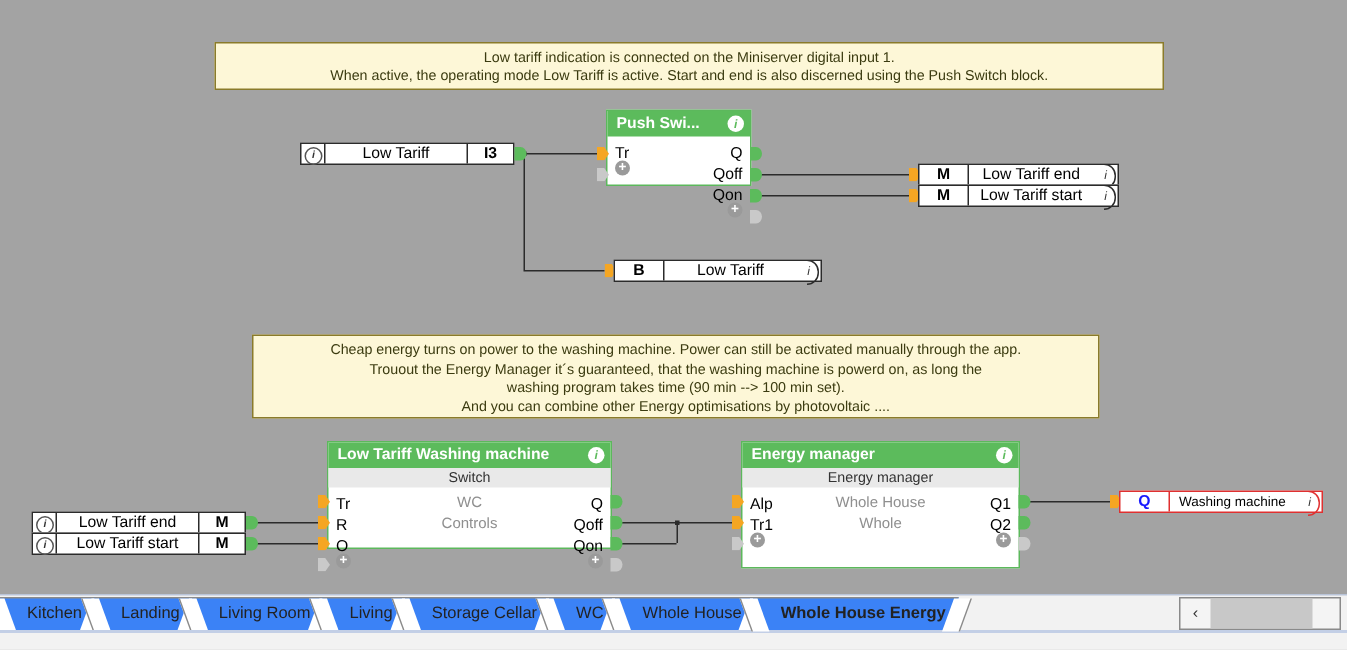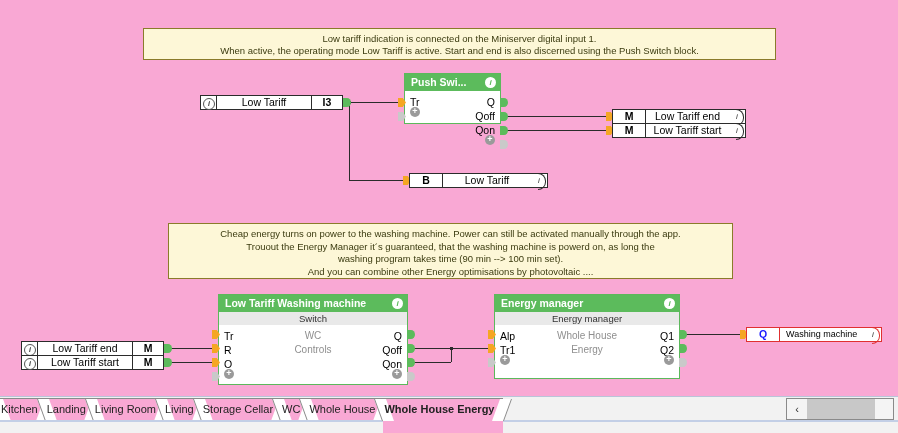--- a/index.html
+++ b/index.html
@@ -3,21 +3,21 @@
 <meta charset="utf-8">
 <style>
   html,body{margin:0;padding:0;}
   body{
     width:898px;height:433px;
     background:#ffffff;
     font-family:"Liberation Sans", sans-serif;
     overflow:hidden;
     position:relative;
   }
-  #canvas{position:absolute;left:0;top:0;width:898px;height:396px;background:#f9a8d4;overflow:hidden;}
+  #canvas{position:absolute;left:0;top:0;width:898px;height:396px;background:#a3a3a3;overflow:hidden;}
 
   
   .note{
     position:absolute;
     background:#fdf7d7;
     border:1px solid #8a7b2a;
     color:#3b3b10;
     font-size:9.5px;
     line-height:12px;
     text-align:center;
@@ -114,22 +114,22 @@
   .wire-v{position:absolute;width:1px;background:#2b2b2b;}
   .junction{position:absolute;width:3px;height:3px;background:#2b2b2b;}
 
   
   #tabbar{
     position:absolute;left:0;top:396px;width:898px;height:37px;
     background:#f2f2f2;border-top:1px solid #b9c4d8;
   }
   #tabstrip{position:absolute;left:0;top:1px;height:22px;display:flex;align-items:stretch;}
   .tab{
-    position:relative;height:36px;line-height:21px;font-size:11px;color:#222;
-    background:#f9a8d4;padding:0 9px 0 1px;
+    position:relative;height:22px;line-height:21px;font-size:11px;color:#222;
+    background:#3b82f6;padding:0 9px 0 18px;
     border-top:1px solid #8a8a8a;
     box-sizing:border-box;white-space:nowrap;
     margin-right:-1px;
   }
   .tab::before{
     content:"";position:absolute;left:-5px;top:0;width:11px;height:22px;
     background:#ffffff;border-left:1px solid #8a8a8a;
     transform:skewX(20deg);
   }
   .tab::after{
@@ -255,21 +255,21 @@
 
   <div class="io" style="left:21px;top:355px;width:143px;">
     <div class="cap">
         <span class="circ">i</span>
       </div>
     <div class="lbl">Low Tariff start</div>
     <div class="tag">M</div>
   </div>
   <div class="nub-out" style="left:164px;top:358px;"></div>
 
-  <div class="block" style="left:218px;top:294px;width:190px;height:91px;">
+  <div class="block" style="left:218px;top:294px;width:190px;height:72px;">
     <div class="block-head">
       <span>Low Tariff Washing machine</span>
       <span class="info-dot">i</span>
     </div>
     <div class="block-sub">Switch</div>
     <div class="block-body" style="padding-top:4px;">
       <div class="pin-row">
         <span class="pin-in">Tr</span>
         <span class="pin-mid">WC</span>
         <span class="pin-out">Q</span>
@@ -303,21 +303,21 @@
     </div>
     <div class="block-sub">Energy manager</div>
     <div class="block-body" style="padding-top:4px;">
       <div class="pin-row">
         <span class="pin-in">Alp</span>
         <span class="pin-mid">Whole House</span>
         <span class="pin-out">Q1</span>
       </div>
       <div class="pin-row">
         <span class="pin-in">Tr1</span>
-        <span class="pin-mid">Energy</span>
+        <span class="pin-mid">Whole</span>
         <span class="pin-out">Q2</span>
       </div>
       <div class="plus" style="left:5px;top:30px;">+</div>
       <div class="plus" style="right:5px;top:30px;">+</div>
     </div>
   </div>
   <div class="nub-in" style="left:488px;top:330px;"></div>
   <div class="nub-in" style="left:488px;top:344px;"></div>
   <div class="nub-in gray" style="left:488px;top:358px;"></div>
   <div class="nub-out" style="left:679px;top:330px;"></div>

